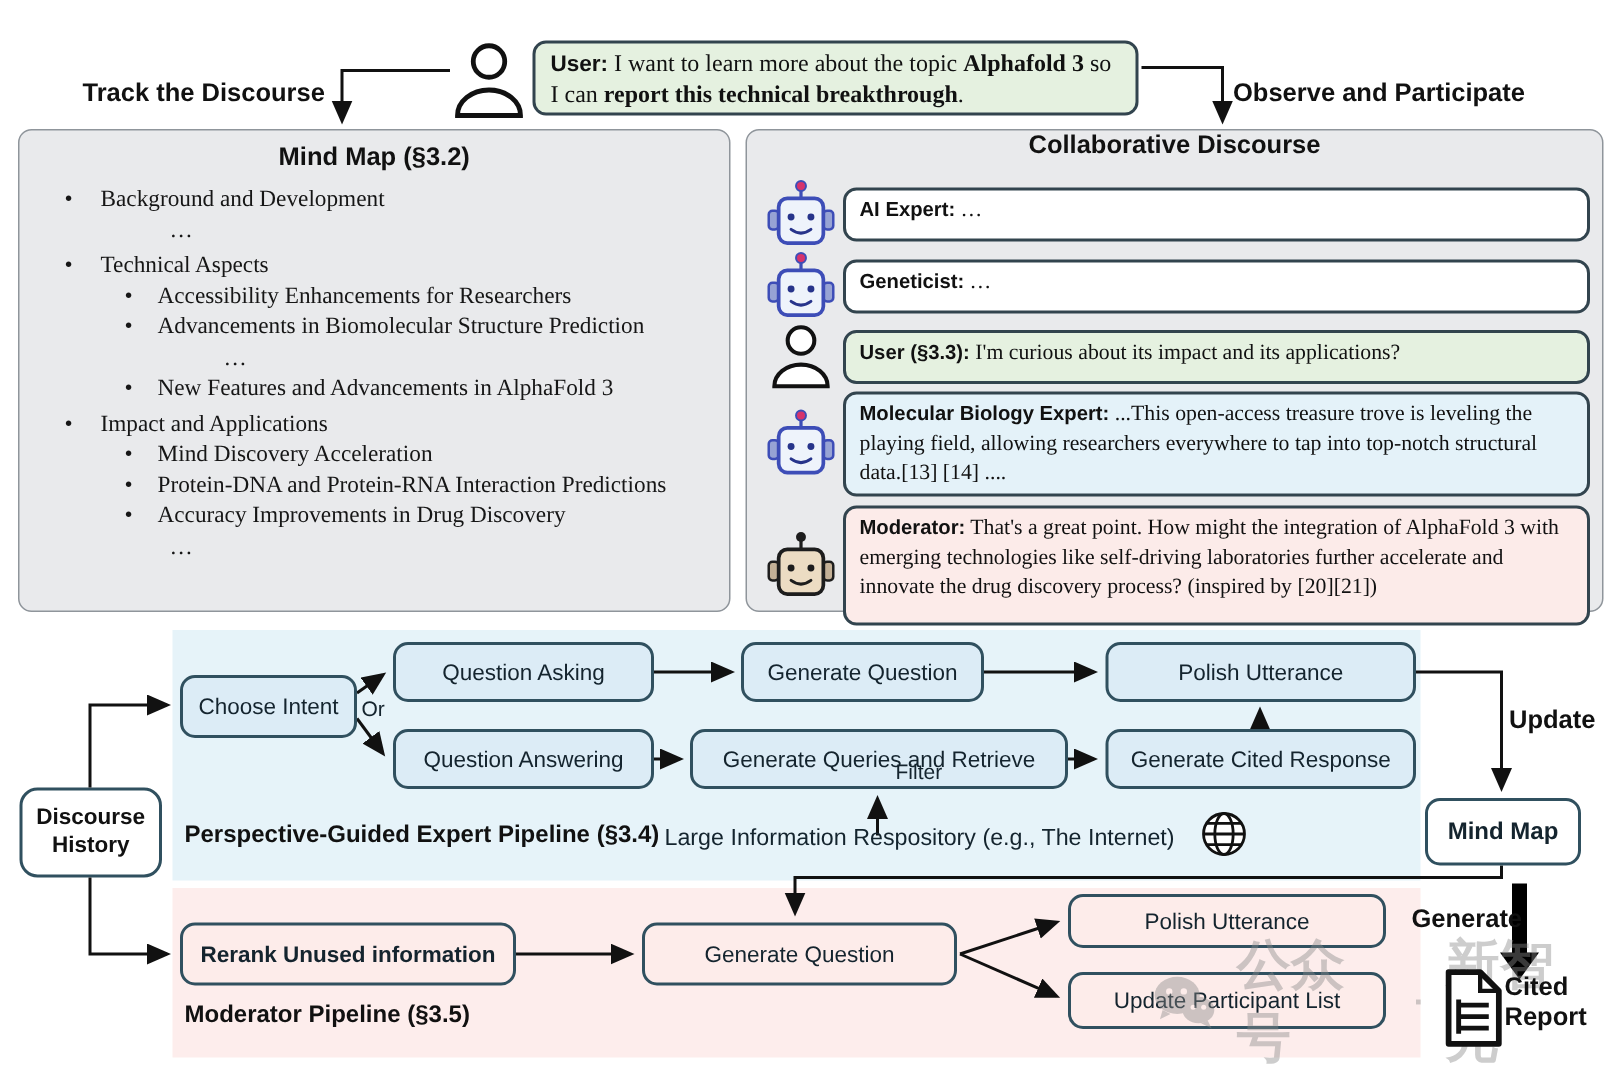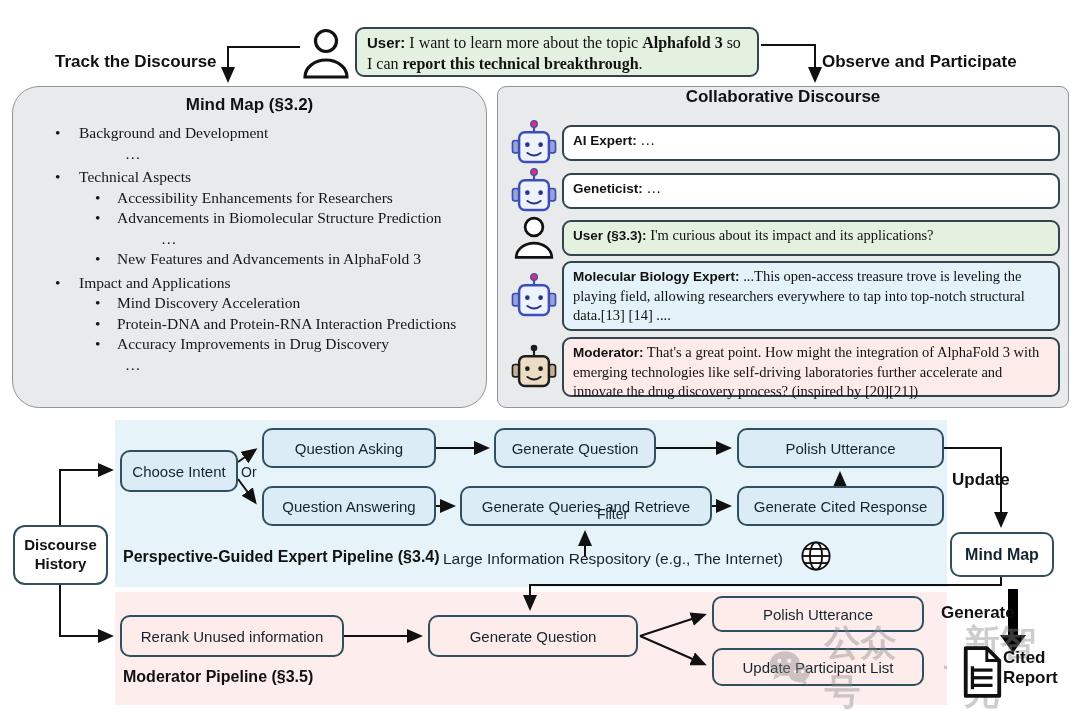--- a/index.html
+++ b/index.html
@@ -14,21 +14,21 @@
   #top-user-icon { position:absolute; left:300px; top:27px; width:52px; height:54px; }
   #user-bubble { position:absolute; left:355px; top:27px; width:404px; height:50px;
                  background:#e5f1e0; border:2px solid #32444e; border-radius:9px;
                  padding:4px 10px; font-family:"Liberation Serif", serif;
                  font-size:16px; line-height:1.3; color:#111; }
   #user-bubble .spk { font-family:"Liberation Sans", sans-serif; font-weight:bold; font-size:15px; }
   #user-bubble b { font-weight:bold; }
 
   
   .panel { position:absolute; background:#e9eaec; border:1.5px solid #8f959b; border-radius:9px; }
-  #mindmap-panel { left:12px; top:86px; width:475px; height:322px; padding:8px 22px;border-radius:27px; }
+  #mindmap-panel { left:12px; top:86px; width:475px; height:322px; padding:8px 10px; }
   #discourse-panel { left:497px; top:86px; width:572px; height:322px; padding:0 8px; }
   .panel-title { text-align:center; font-weight:bold; font-size:17px; color:#111; margin-bottom:8px; }
 
   
   .mm-item { font-family:"Liberation Serif", serif; font-size:15.5px; color:#161616;
              line-height:20.5px; position:relative; }
   .mm-l1 { padding-left:44px; margin-top:3px; }
   .mm-l1::before { content:"•"; position:absolute; left:20px; }
   .mm-l2 { padding-left:82px; }
   .mm-l2::before { content:"•"; position:absolute; left:60px; }
@@ -217,21 +217,21 @@
           <line x1="30" y1="16" x2="30" y2="7" stroke="#1d1d1d" stroke-width="2.6"></line>
           <circle cx="30" cy="6" r="4" fill="#1d1d1d"></circle>
           <rect x="4" y="26" width="8" height="15" rx="3" fill="#c3b096" stroke="#1d1d1d" stroke-width="2"></rect>
           <rect x="48" y="26" width="8" height="15" rx="3" fill="#c3b096" stroke="#1d1d1d" stroke-width="2"></rect>
           <rect x="12" y="16" width="36" height="36" rx="7" fill="#ecdcc3" stroke="#1d1d1d" stroke-width="3"></rect>
           <circle cx="22" cy="31" r="2.8" fill="#1d1d1d"></circle>
             <circle cx="38" cy="31" r="2.8" fill="#1d1d1d"></circle>
           <path d="M22 41 Q30 47 38 41" stroke="#1d1d1d" stroke-width="2.4" fill="none" stroke-linecap="round"></path>
         </svg>
       </span>
-      <div class="msg-box msg-pink" style="height:60px;">
+      <div class="msg-box msg-pink" style="height:80px;">
         <span class="spk">Moderator:</span><span> That's a great point. How might the integration of AlphaFold 3 with emerging technologies like self-driving laboratories further accelerate and innovate the drug discovery process? (inspired by [20][21])</span>
       </div>
     </div>
   </div>
 
   <div id="expert-section"></div>
   <div class="flow-box" style="left:120px; top:450px; width:118px; height:42px;">Choose Intent</div>
   <div class="flow-box" style="left:262px; top:428px; width:174px; height:40px;">Question Asking</div>
   <div class="flow-box" style="left:262px; top:486px; width:174px; height:40px;">Question Answering</div>
   <div class="flow-box" style="left:494px; top:428px; width:162px; height:40px;">Generate Question</div>
@@ -243,27 +243,27 @@
   <div class="sec-label" style="left:123px; top:548px;">Perspective-Guided Expert Pipeline (§3.4)</div>
   <div class="small-label" style="left:597px; top:506px;">Filter</div>
   <div class="small-label" style="left:443px; top:550px; font-size:15.5px;">Large Information Respository (e.g., The Internet)</div>
   <svg style="position:absolute; left:800px; top:540px; z-index:5;" width="32" height="32" viewBox="0 0 34 34">
     <circle cx="17" cy="17" r="14.5" fill="#fff" stroke="#111" stroke-width="2"></circle>
     <ellipse cx="17" cy="17" rx="6.5" ry="14.5" fill="none" stroke="#111" stroke-width="2"></ellipse>
     <line x1="2.5" y1="17" x2="31.5" y2="17" stroke="#111" stroke-width="2"></line>
     <line x1="4.5" y1="9.5" x2="29.5" y2="9.5" stroke="#111" stroke-width="2"></line>
     <line x1="4.5" y1="24.5" x2="29.5" y2="24.5" stroke="#111" stroke-width="2"></line>
   </svg>
-  <div class="bold-label" style="left:952px; top:470px;">Update</div>
+  <div class="bold-label" style="left:1006px; top:470px;">Update</div>
   <div class="flow-box flow-white" style="left:950px; top:532px; width:104px; height:45px; font-size:16px;">Mind Map</div>
 
   <div id="discourse-history">Discourse History</div>
 
   <div id="moderator-section"></div>
-  <div class="flow-box flow-pink" style="left:120px; top:615px; width:224px; height:42px;">Rerank Unused information</div>
+  <div class="flow-box flow-pink" style="left:120px; top:615px; width:224px; height:42px;font-weight:bold;">Rerank Unused information</div>
   <div class="flow-box flow-pink" style="left:428px; top:615px; width:210px; height:42px;">Generate Question</div>
   <div class="flow-box flow-pink" style="left:712px; top:596px; width:212px; height:36px;">Polish Utterance</div>
   <div class="flow-box flow-pink" style="left:712px; top:648px; width:212px; height:38px;">Update Participant List</div>
   <div class="sec-label" style="left:123px; top:668px;">Moderator Pipeline (§3.5)</div>
   <div class="bold-label" style="left:941px; top:603px;">Generate</div>
 
   <svg id="report-icon" width="44" height="54" viewBox="0 0 46 56">
     <path d="M6 3 H28 L41 16 V53 H6 z" fill="#fff" stroke="#111" stroke-width="4" stroke-linejoin="round"></path>
     <path d="M28 3 V16 H41" fill="none" stroke="#111" stroke-width="3"></path>
     <line x1="13" y1="22" x2="13" y2="46" stroke="#111" stroke-width="3.4"></line>

